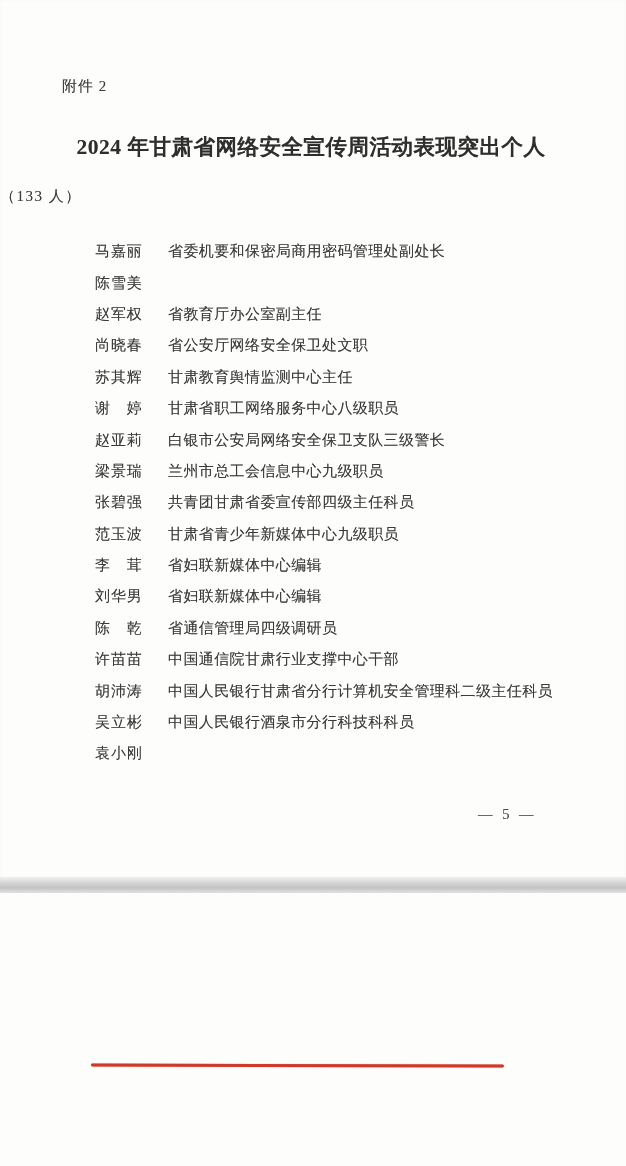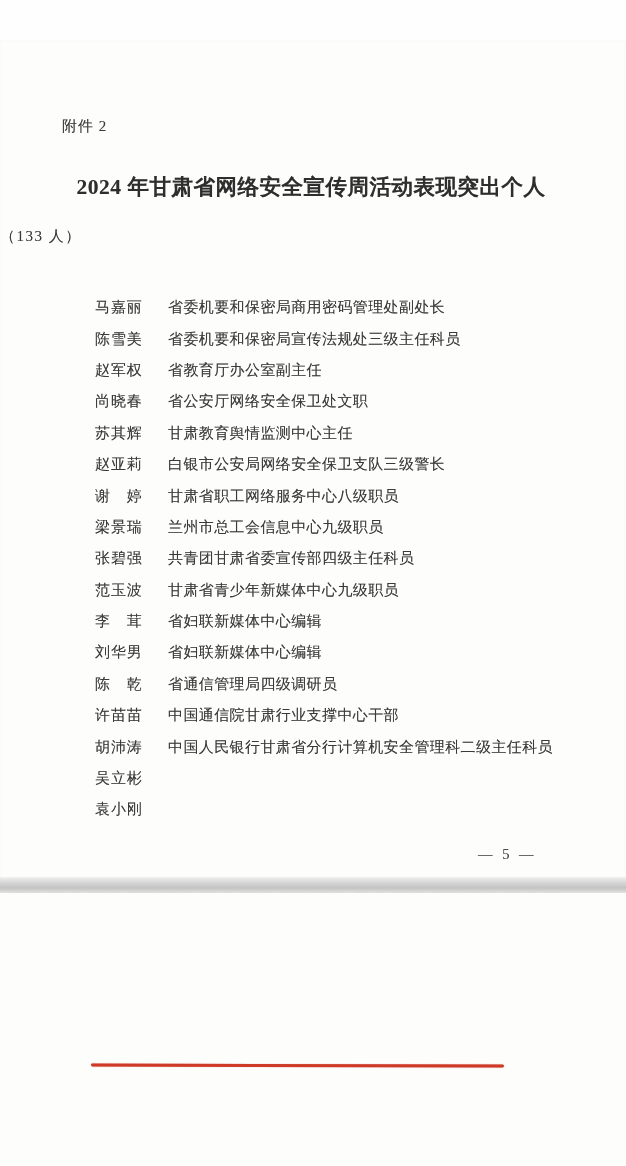--- a/index.html
+++ b/index.html
@@ -5,30 +5,30 @@
   html,body{margin:0;padding:0;background:#ffffff;}
   .stage{
     position:relative;width:626px;height:1166px;overflow:hidden;
     background:#fefefe;
     font-family:"Liberation Serif","DejaVu Serif",serif;
     color:#383838;
   }
   .scan-soft{ text-shadow:0 0 .6px rgba(70,70,70,.45); }
 
   
-  .page1{position:absolute;left:0;top:0;width:626px;height:877px;background:#fdfdfc;box-shadow:inset 0 0 3px rgba(0,0,0,.03);margin-top:40px;}
+  .page1{position:absolute;left:0;top:0;width:626px;height:877px;background:#fdfdfc;box-shadow:inset 0 0 3px rgba(0,0,0,.03);}
   .attachment{position:absolute;left:62px;top:77px;font-size:15px;letter-spacing:1px;color:#3c3c3c;}
   .doc-title{
     position:absolute;left:0;right:4px;top:132px;text-align:center;
     font-size:21.5px;font-weight:bold;letter-spacing:.5px;color:#2e2e2e;
   }
   .doc-subtitle{position:absolute;left:0;right:0;top:187px;text-align:left;font-size:15px;letter-spacing:1.5px;color:#3a3a3a;}
 
   .roster{position:absolute;left:95px;}
-  .roster1{top:252px;}
+  .roster1{top:236px;}
   .row{display:flex;align-items:center;white-space:nowrap;font-size:15px;color:#3a3a3a;}
   .roster1 .row{height:31.4px;}
   .nm{flex:none;display:inline-block;width:47px;margin-right:26px;
       text-align:justify;text-align-last:justify;text-justify:inter-character;
       letter-spacing:.2px;}
   .ti{letter-spacing:.4px;}
 
   .pageno{position:absolute;top:806px;left:478px;font-size:14.5px;letter-spacing:3px;color:#4a4a4a;}
 
   
@@ -63,41 +63,40 @@
     <div class="doc-title">2024 年甘肃省网络安全宣传周活动表现突出个人</div>
     <div class="doc-subtitle">（133 人）</div>
 
     <div class="roster roster1">
       <div class="row">
           <span class="nm">马嘉丽</span>
           <span class="ti">省委机要和保密局商用密码管理处副处长</span>
         </div>
       <div class="row">
           <span class="nm">陈雪美</span>
-          <span class="ti">省委机要和保密局宣传法规处三级主任科员</span>
         </div>
       <div class="row">
           <span class="nm">赵军权</span>
           <span class="ti">省教育厅办公室副主任</span>
         </div>
       <div class="row">
           <span class="nm">尚晓春</span>
           <span class="ti">省公安厅网络安全保卫处文职</span>
         </div>
       <div class="row">
           <span class="nm">苏其辉</span>
           <span class="ti">甘肃教育舆情监测中心主任</span>
         </div>
       <div class="row">
+          <span class="nm">谢婷</span>
+          <span class="ti">甘肃省职工网络服务中心八级职员</span>
+        </div>
+      <div class="row">
           <span class="nm">赵亚莉</span>
           <span class="ti">白银市公安局网络安全保卫支队三级警长</span>
-        </div>
-      <div class="row">
-          <span class="nm">谢婷</span>
-          <span class="ti">甘肃省职工网络服务中心八级职员</span>
         </div>
       <div class="row">
           <span class="nm">梁景瑞</span>
           <span class="ti">兰州市总工会信息中心九级职员</span>
         </div>
       <div class="row">
           <span class="nm">张碧强</span>
           <span class="ti">共青团甘肃省委宣传部四级主任科员</span>
         </div>
       <div class="row">
@@ -119,20 +118,21 @@
       <div class="row">
           <span class="nm">许苗苗</span>
           <span class="ti">中国通信院甘肃行业支撑中心干部</span>
         </div>
       <div class="row">
           <span class="nm">胡沛涛</span>
           <span class="ti">中国人民银行甘肃省分行计算机安全管理科二级主任科员</span>
         </div>
       <div class="row">
           <span class="nm">吴立彬</span>
+          <span class="ti">中国人民银行酒泉市分行科技科科员</span>
         </div>
       <div class="row">
           <span class="nm">袁小刚</span>
         </div>
     </div>
 
     <div class="pageno">— 5 —</div>
   </div>
 
   <div class="separator"></div>

